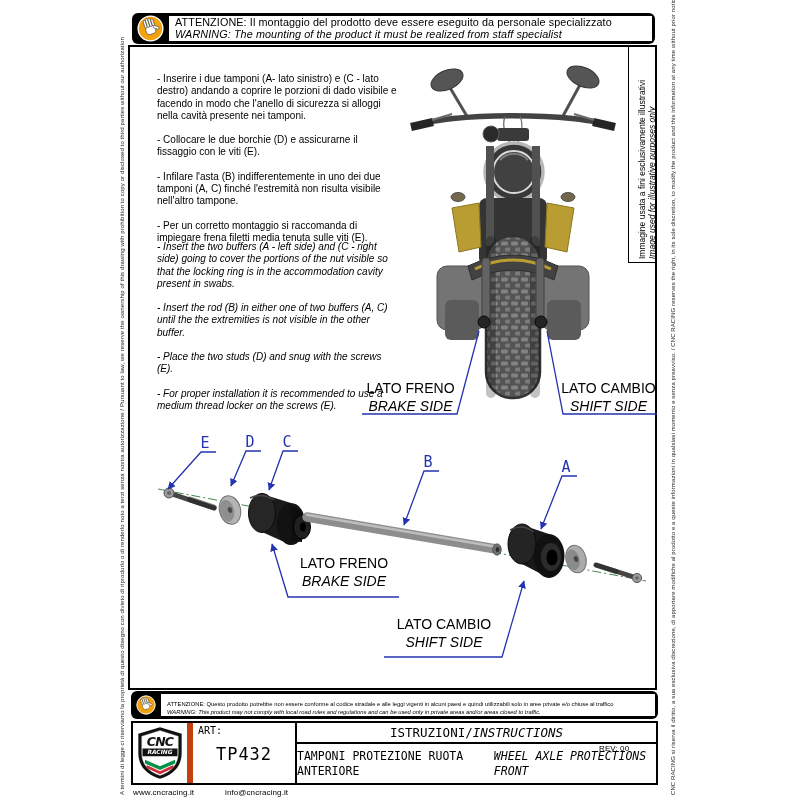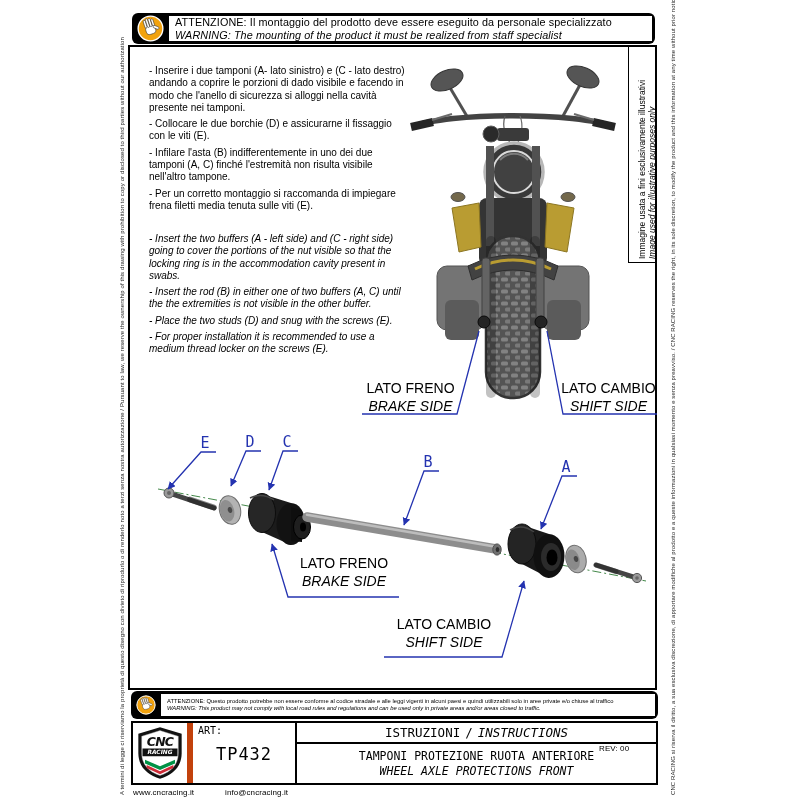--- a/index.html
+++ b/index.html
@@ -9,56 +9,56 @@
   .ital{font-style:italic}
 
   
   .frame{left:128px;top:45px;width:529px;height:645px;border:2px solid #000;box-sizing:border-box;background:transparent}
   .disc-cell{left:628px;top:47px;width:29px;height:216px;border-left:1.5px solid #000;border-bottom:1.5px solid #000;box-sizing:border-box}
 
   
   .banner{background:#000;border-radius:6px;display:flex;align-items:stretch;box-sizing:border-box}
   .banner .icon-wrap{display:flex;align-items:center;justify-content:center;flex:none}
   .banner .txt{background:#fff;flex:1;border:1px solid #000;margin:2px 2px 2px 0;padding:0 6px;
-               display:flex;flex-direction:column;justify-content:center;box-sizing:border-box}
+               display:flex;flex-direction:column;justify-content:flex-end;box-sizing:border-box}
   .top-banner{left:132px;top:13px;width:523px;height:31px}
   .top-banner .icon-wrap{width:36px}
   .top-banner .l{font-size:10.8px;line-height:12.6px;white-space:nowrap;letter-spacing:0.1px}
   .bot-banner{left:131px;top:691px;width:527px;height:28px}
   .bot-banner .icon-wrap{width:29px}
   .bot-banner .l{font-size:5.8px;line-height:7.4px;white-space:nowrap}
 
   
   .vert{transform-origin:0 0;transform:rotate(-90deg);font-size:6px;line-height:8px;color:#222;
         white-space:nowrap;width:788px;letter-spacing:0.1px}
   .vleft{left:118px;top:795px}
   .vright{left:669px;top:795px}
   .disc-text{left:637px;top:259px;width:210px;transform-origin:0 0;transform:rotate(-90deg);
              font-size:8.5px;line-height:10px;white-space:nowrap}
 
   
   .instr{left:145px;top:61px;width:264px;font-size:10px;line-height:12.3px}
-  .instr p{margin:4px}
+  .instr p{margin:12px}
   .instr-en{top:229px;font-style:italic}
 
   
   .biglabel{font-family:Liberation Sans, sans-serif;font-size:14px;line-height:18px;text-align:center;white-space:nowrap}
   .plet{font-family:"DejaVu Sans Mono",monospace;font-size:15px;color:#2433b0;width:18px;text-align:center}
 
   
   .tblock{left:131px;top:721px;width:527px;height:64px;border:2px solid #000;box-sizing:border-box;
           display:grid;grid-template-columns:60px 104px 1fr;grid-template-rows:21px 1fr;background:#fff}
   .cell{box-sizing:border-box}
   .logo-cell{grid-row:1/3;border-right:6px solid #c2410c;display:flex;align-items:center;justify-content:center}
   .art-cell{grid-row:1/3;border-right:2px solid #000;position:relative}
   .art-label{position:absolute;left:5px;top:2px;font-size:10px;font-family:"DejaVu Sans Mono",monospace}
   .art-value{position:absolute;left:0;right:0;top:21px;text-align:center;font-size:17px;font-family:"DejaVu Sans Mono",monospace;letter-spacing:1px}
-  .title-cell{border-bottom:2px solid #000;display:flex;align-items:center;justify-content:center;gap:5px;
+  .title-cell{border-bottom:2px solid #000;display:flex;align-items:center;justify-content:center;
               font-size:12.5px;font-family:"DejaVu Sans Mono",monospace}
-  .product-cell{display:flex;flex-direction:column;align-items:center;justify-content:center;
+  .product-cell{display:flex;flex-direction:row;align-items:center;justify-content:center;
                 font-size:11.5px;line-height:14.5px;font-family:"DejaVu Sans Mono",monospace}
 
   .foot{font-size:8px;letter-spacing:0.1px}
 </style>
 </head>
 <body>
 
 <div>
 
   <div class="abs frame"></div>

